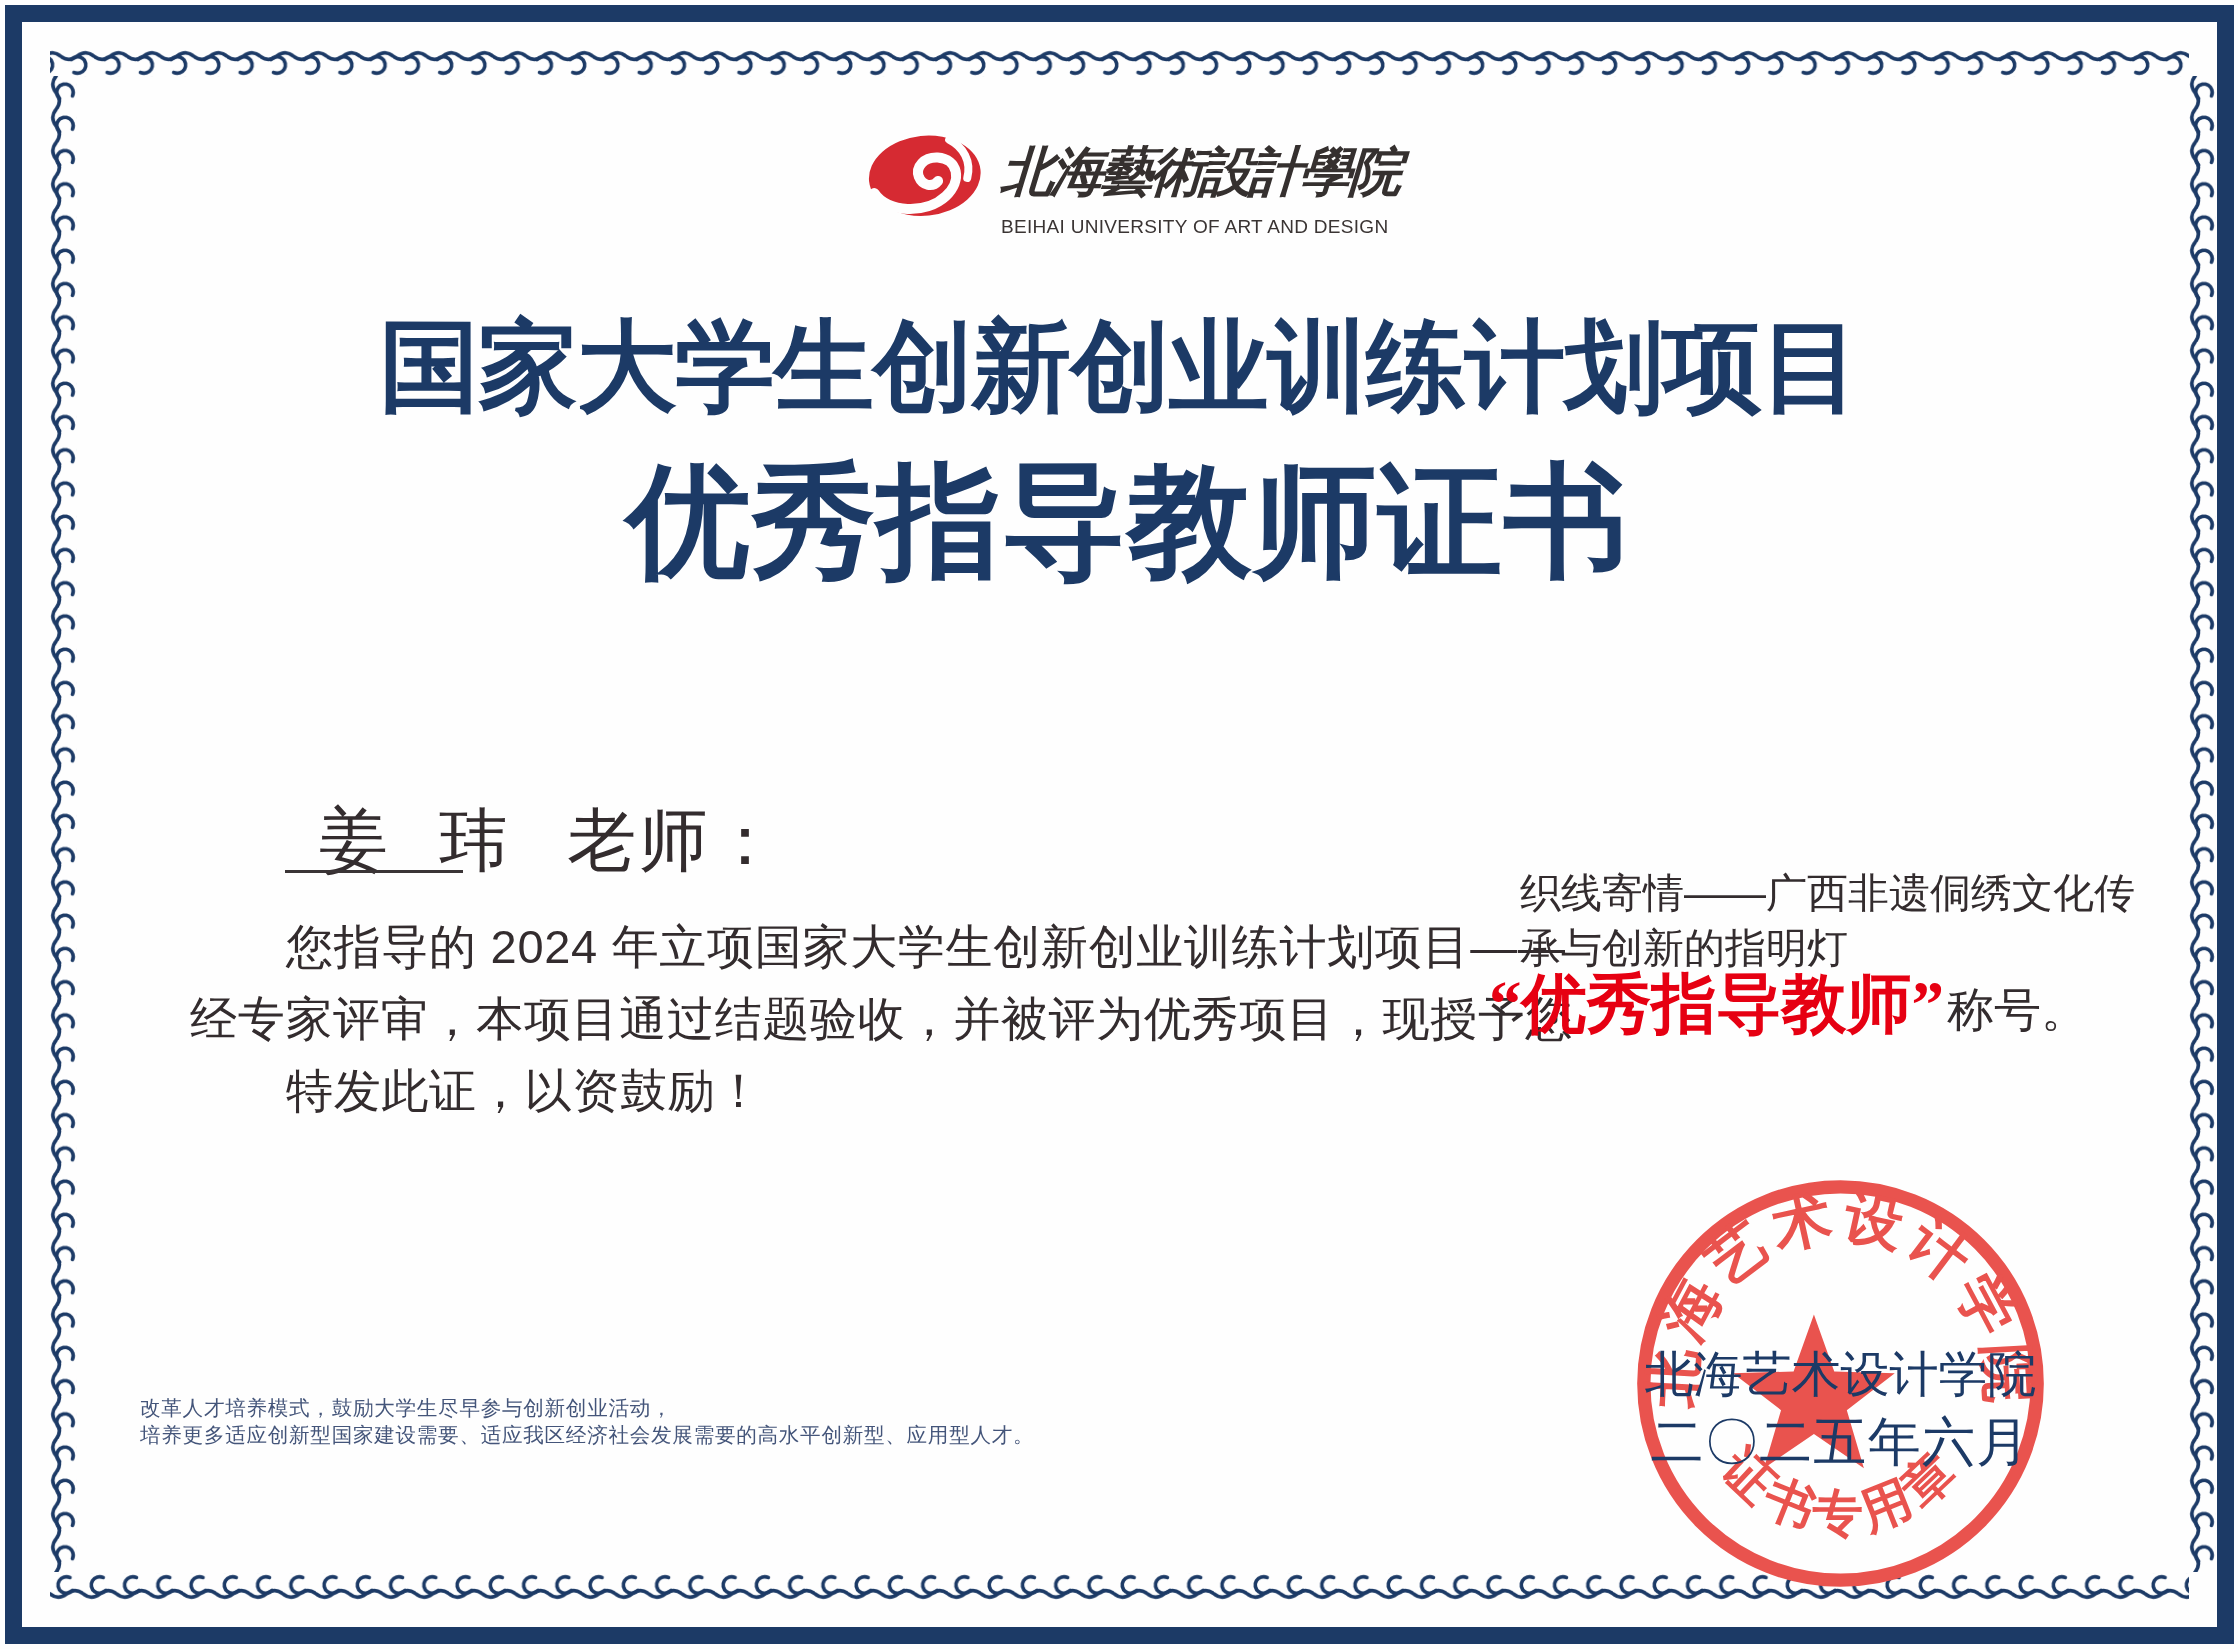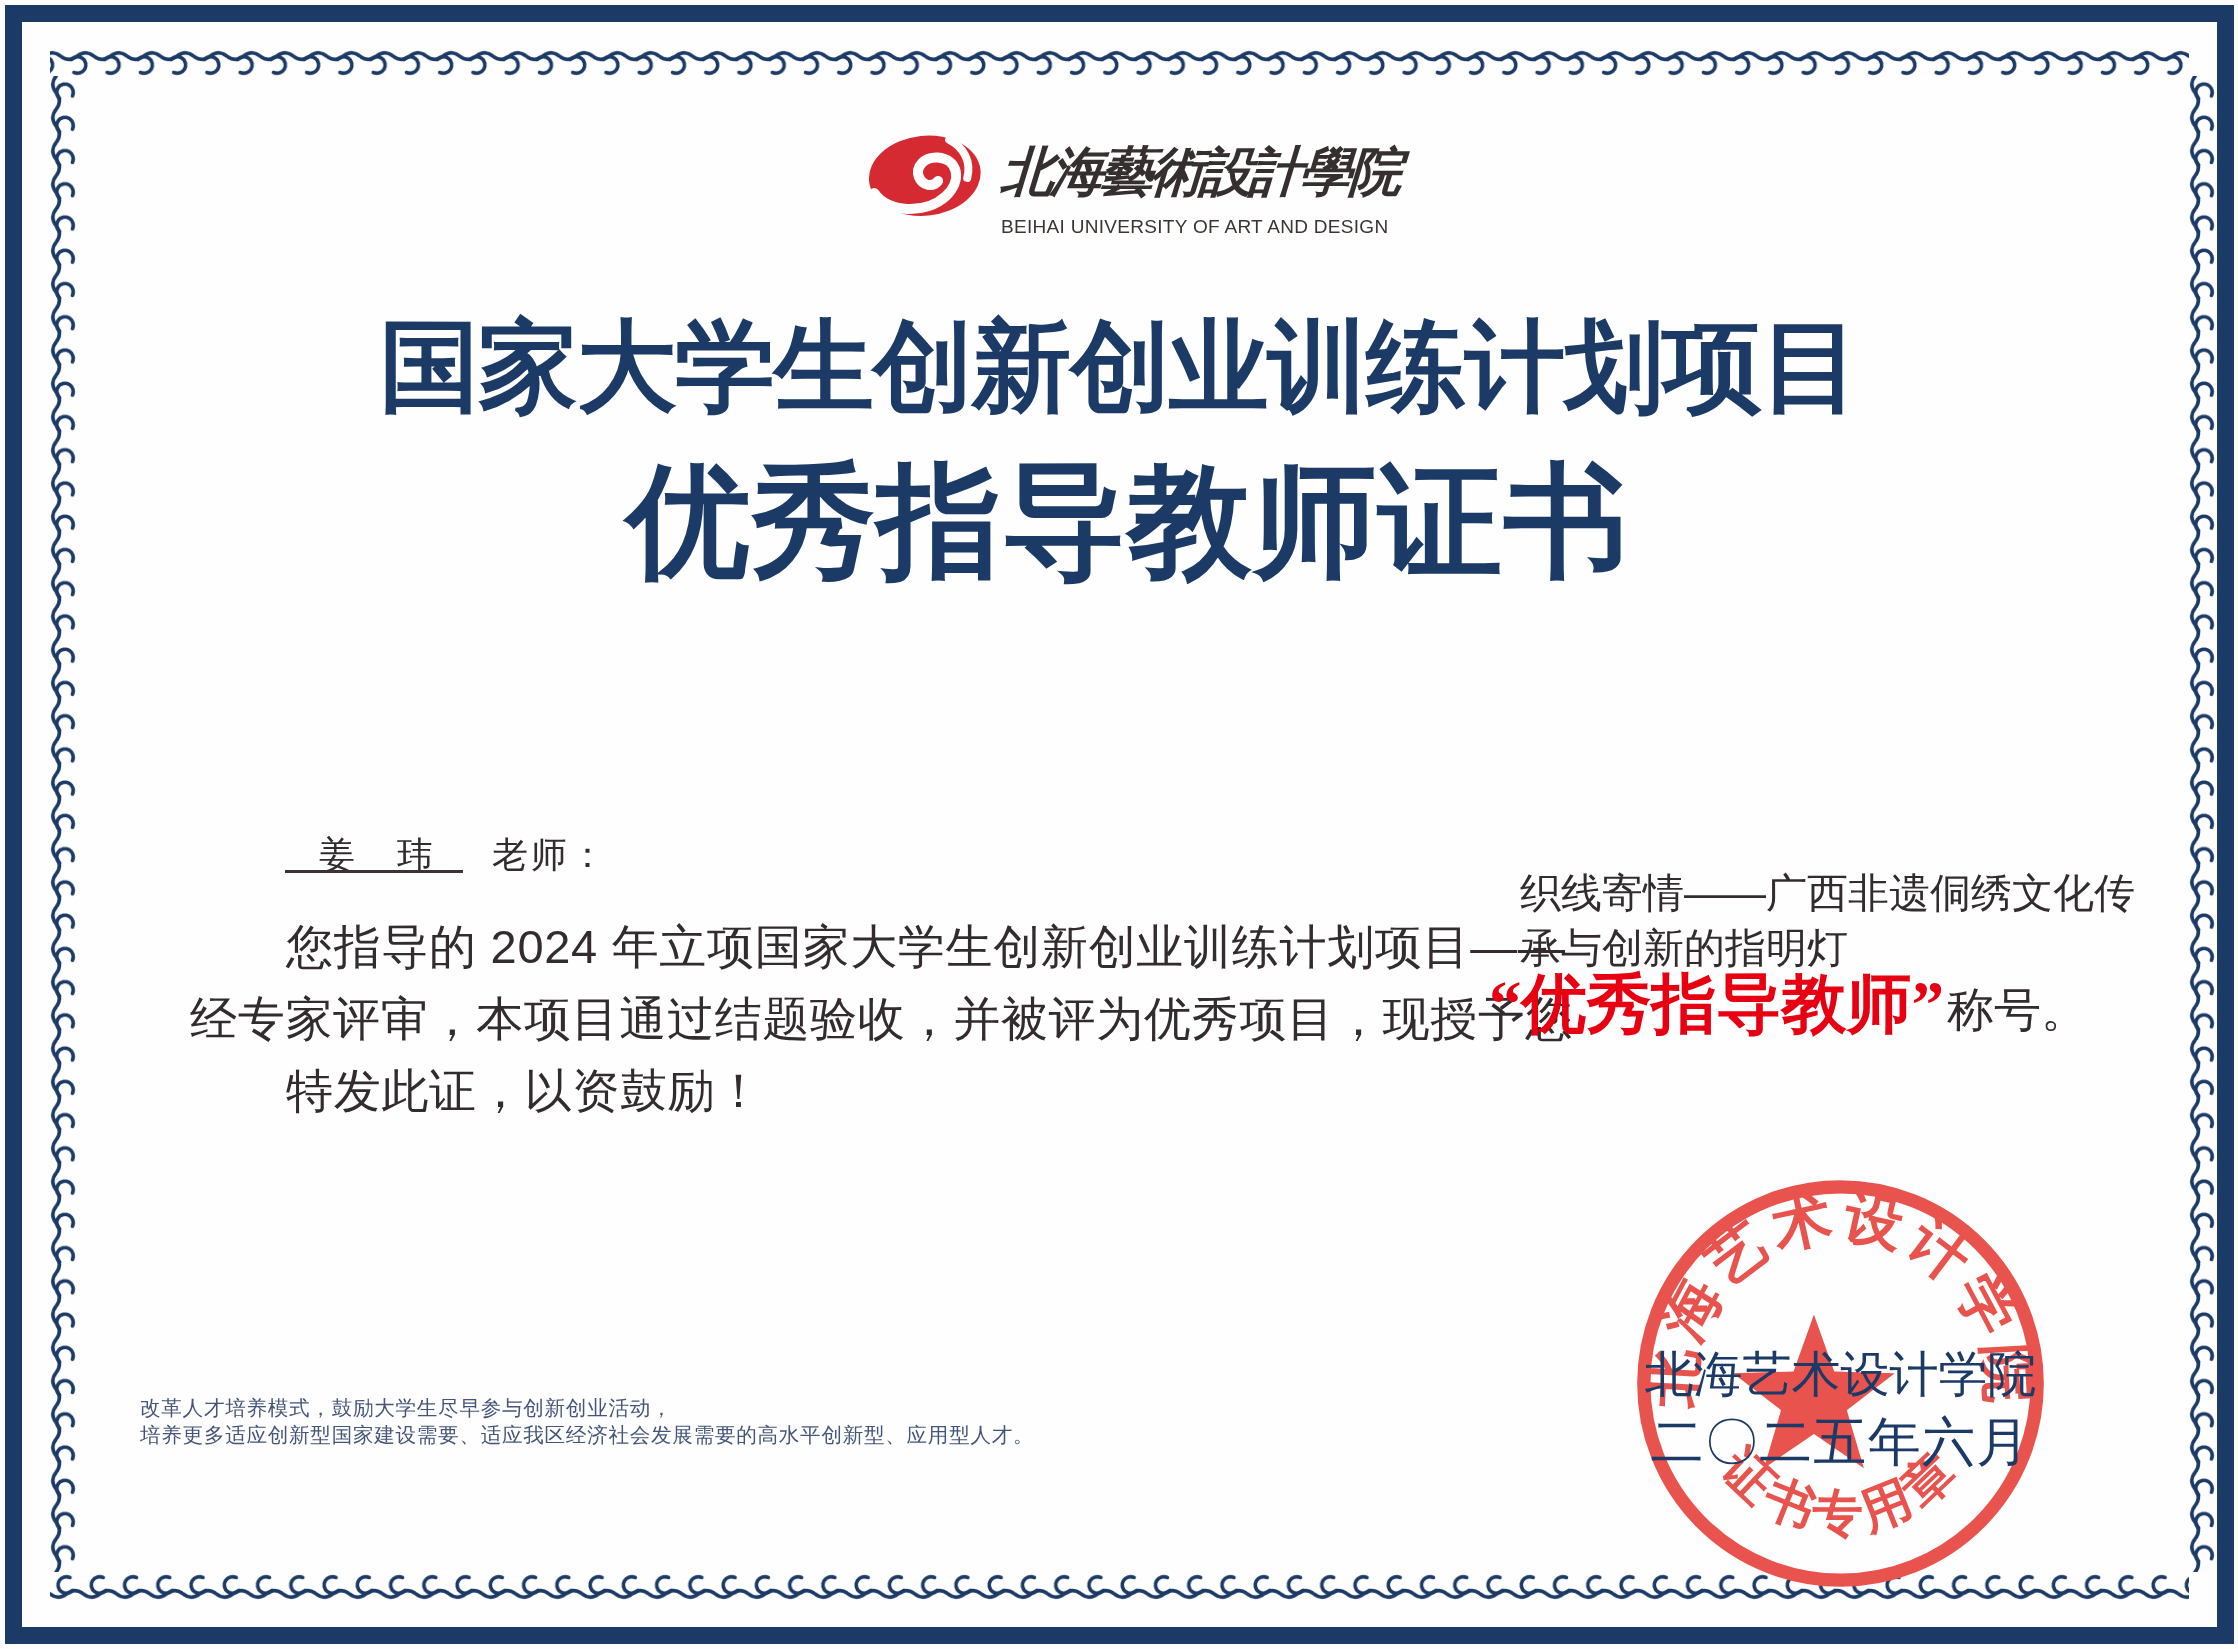--- a/index.html
+++ b/index.html
@@ -22,21 +22,21 @@
   .logo-en{font-size:19px;letter-spacing:0.3px;color:#3a3433;margin-top:6.7px;white-space:nowrap;font-weight:500;}
   
   .title1{position:absolute;left:0;top:301px;width:100%;text-align:center;
           font-family:"Liberation Serif","DejaVu Serif",serif;font-weight:700;
           font-size:100px;color:#1c3a66;letter-spacing:-1.3px;}
   .title2{position:absolute;left:8px;top:440px;width:100%;text-align:center;
           font-family:"Liberation Serif","DejaVu Serif",serif;font-weight:700;
           font-size:124px;color:#1c3a66;letter-spacing:1.3px;}
   
   .ink{color:#332c2e;}
-  .name-row{position:absolute;left:319px;top:795px;display:flex;align-items:baseline;font-size:36px;margin-top:36px;}
+  .name-row{position:absolute;left:319px;top:795px;display:flex;align-items:baseline;font-size:69px;}
   .name{letter-spacing:16px;}
   .honorific{margin-left:43px;letter-spacing:2.7px;}
   .name-underline{position:absolute;left:285px;top:870px;width:178px;height:2.7px;background:#3a3436;}
   .body-line{position:absolute;font-size:47px;letter-spacing:0.7px;white-space:nowrap;}
   .body-line1{left:286px;top:916px;}
   .body-line2{left:190px;top:988px;}
   .body-line3{left:286px;top:1060px;}
   .project{position:absolute;left:1520px;top:866px;width:625px;font-size:41px;line-height:55px;}
   .award-row{position:absolute;left:1489px;top:960px;display:flex;align-items:baseline;white-space:nowrap;}
   .award-red{font-family:"Liberation Serif","DejaVu Serif",serif;font-weight:700;font-size:65px;color:#e60012;}

